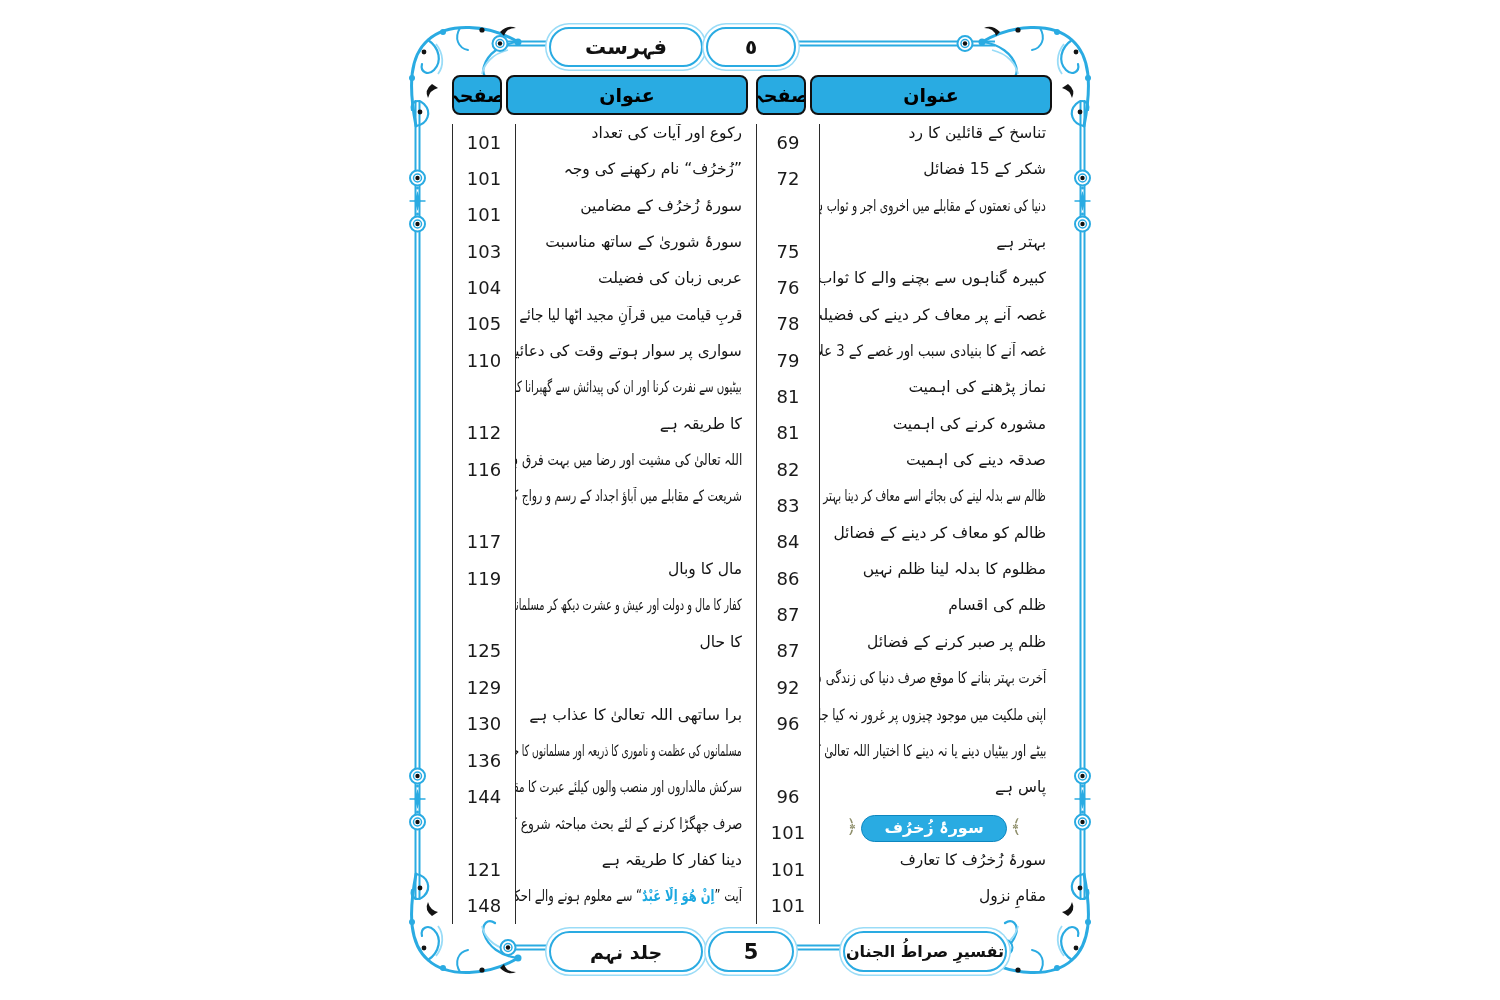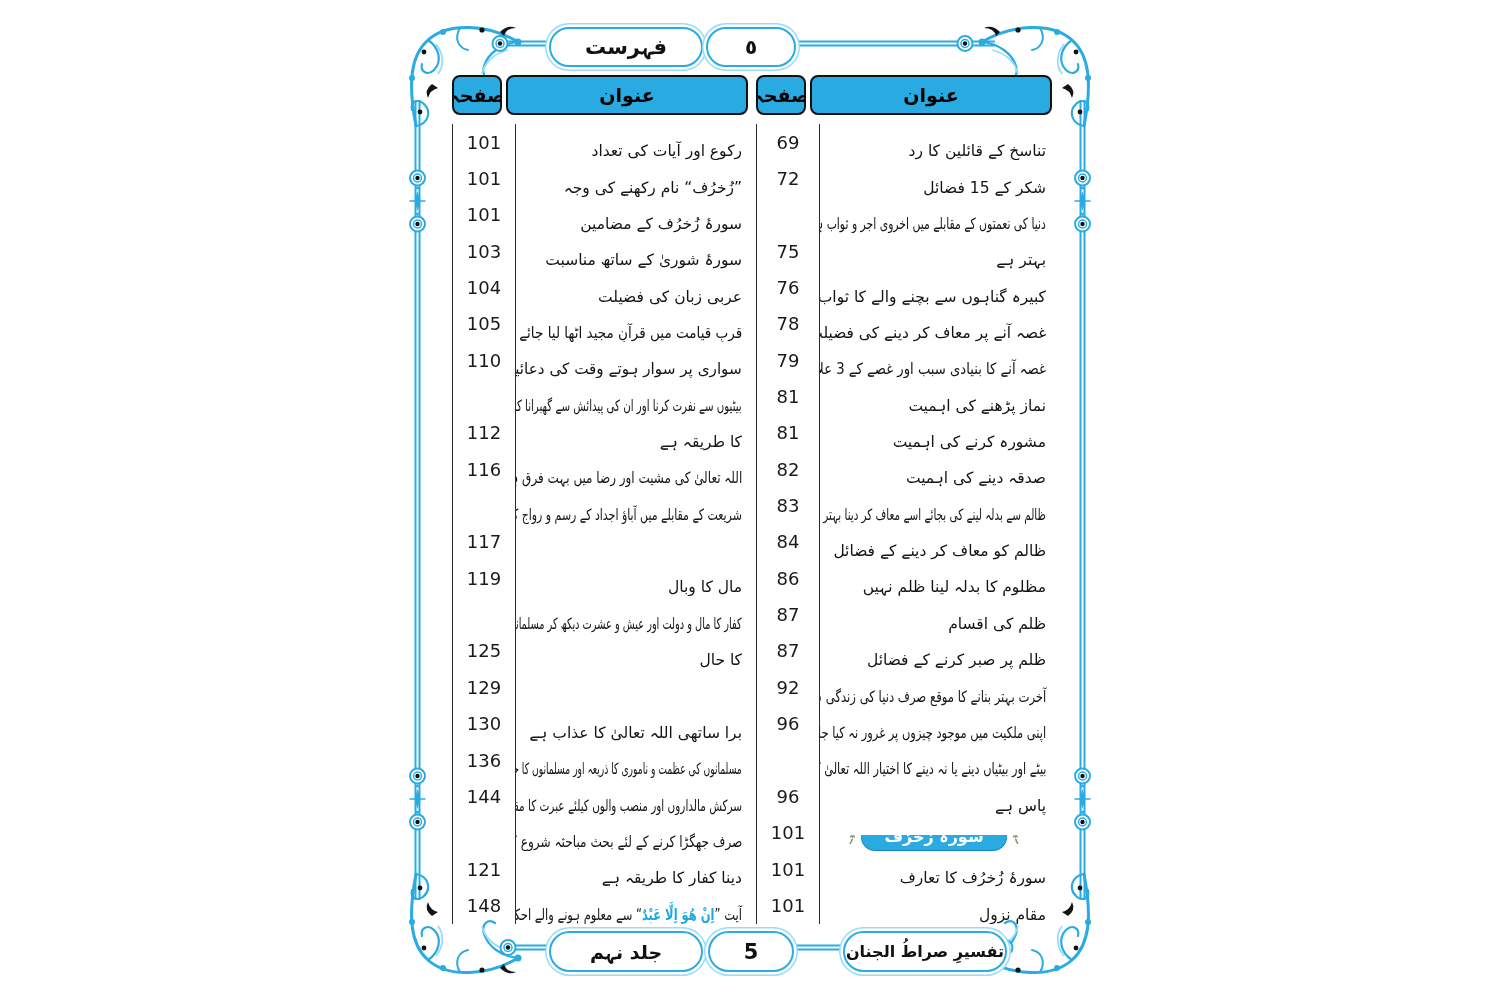--- a/index.html
+++ b/index.html
@@ -23,23 +23,23 @@
   .thead{display:flex;gap:4px;}
   .hcell{background:#29abe2;border:2.2px solid #111;border-radius:8px;color:#000000;
          display:flex;align-items:center;justify-content:center;height:40px;box-sizing:border-box;
          font-size:19px;font-weight:bold;direction:rtl;}
   .hcell.page{width:50px;}
   .hcell.title{flex:1;}
   .rows{margin-top:9px;}
   .trow{display:flex;height:36.35px;}
   .pcell{width:64px;box-sizing:border-box;border-left:1.6px solid #2b2b2b;border-right:1.6px solid #2b2b2b;
          text-align:center;font-size:18px;color:#1a1a1a;display:flex;align-items:center;justify-content:center;}
-  .tcell{flex:1;direction:rtl;display:flex;align-items:flex-end;justify-content:flex-start;
+  .tcell{flex:1;direction:rtl;display:flex;align-items:flex-start;justify-content:flex-start;
          padding:0 6px 0 2px;overflow:hidden;color:#141414;font-size:15.5px;}
-  .tcell.center{justify-content:center;margin-top:20px;}
+  .tcell.center{justify-content:center;}
   .fit{display:inline-block;white-space:nowrap;}
   .blue{color:#1ba8e0;font-weight:bold;}
   .badge-pill{display:inline-block;background:#29abe2;border:1.5px solid #0d86bf;color:#fff;font-weight:bold;
               font-size:16px;border-radius:15px;padding:2px 22px 4px 22px;margin:0 4px;}
   .flourish{color:#8f8f6b;font-size:19px;}
 </style>
 </head>
 <body>
 
 <div class="page">

